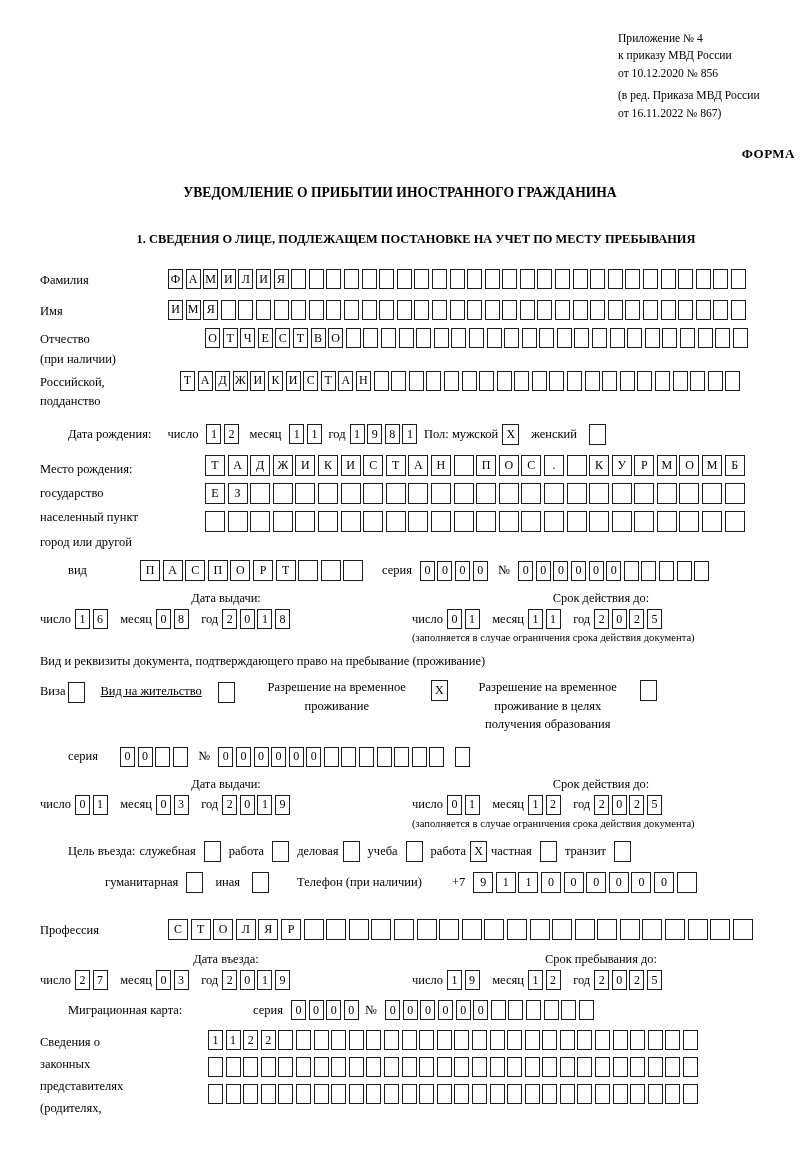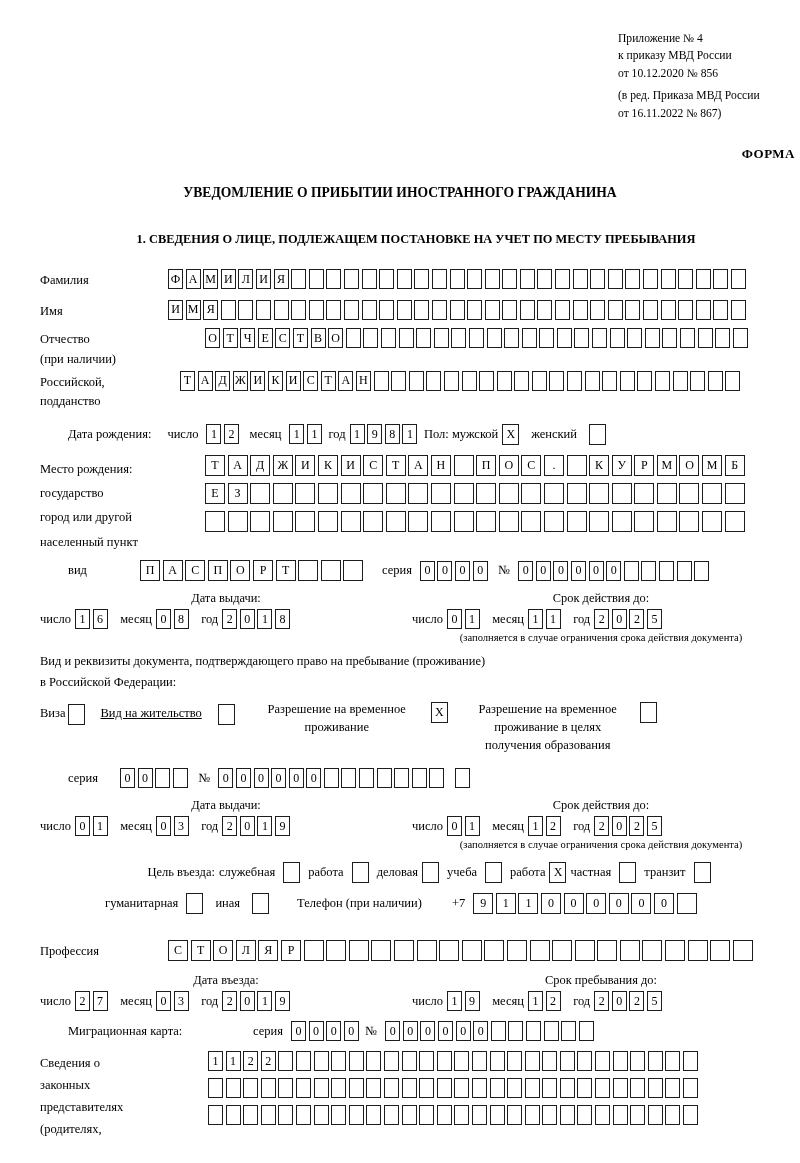--- a/index.html
+++ b/index.html
@@ -27,21 +27,21 @@
   .cb .cell{width:17px;height:21px;margin-right:0;}
   .inrow{display:flex;align-items:center;margin-left:28px;}
   .gap4{margin-left:4px;} .gap8{margin-left:8px;} .gap12{margin-left:12px;} .gap16{margin-left:16px;} .gap20{margin-left:20px;}
 
   
   .dates2{display:flex;margin-top:10px;}
   .dgroup .dhead{text-align:center;font-size:12.4px;margin-bottom:3px;}
   .dmain{display:flex;align-items:center;}
   .dmain .dlabel{margin-right:4px;}
   .dmain .cells{margin-right:10px;}
-  .dcap{font-size:10.6px;text-align:center;width:100%;margin-top:3px;}
+  .dcap{font-size:10.6px;text-align:left;width:100%;margin-top:3px;}
   .dleft{width:372px;}
   .dright{width:378px;}
 
   .center-bold{ text-align:center;font-weight:bold;font-size:12.6px;width:740px;margin-top:12px;}
   .plain{width:740px;line-height:1.7;margin-top:8px;}
 
   
   .permits{display:flex;align-items:flex-start;margin-top:6px;}
   .permits .lbl2{text-align:center;line-height:1.45;}
   .permits .cb{margin-top:2px;}
@@ -256,22 +256,22 @@
     <span class="gap12">женский</span>
     <span class="cb gap12">
         <span class="cell"></span>
       </span>
   </div>
 
   <div class="frow" style="margin-top:10px;">
     <div class="flabel" style="width:165px;line-height:1.95;">
       <div>Место рождения:</div>
       <div>государство</div>
+      <div>населенный пункт</div>
       <div>город или другой</div>
-      <div>населенный пункт</div>
     </div>
     <div>
       <div class="cells wide" style="margin-bottom:7px;">
           <span class="cell">Т</span>
           <span class="cell">А</span>
           <span class="cell">Д</span>
           <span class="cell">Ж</span>
           <span class="cell">И</span>
           <span class="cell">К</span>
           <span class="cell">И</span>
@@ -429,21 +429,20 @@
             <span class="cell">2</span>
             <span class="cell">5</span>
           </span>
       </div>
       <div class="dcap">(заполняется в случае ограничения срока действия документа)</div>
     </div>
   </div>
 
   <div class="plain">
     <div>Вид и реквизиты документа, подтверждающего право на пребывание (проживание)</div>
-    <div>в Российской Федерации:</div>
   </div>
 
   <div class="permits">
     <span style="padding-top:6px;">Виза</span>
     <span class="cb" style="margin-left:2px;margin-top:4px;">
         <span class="cell"></span>
       </span>
     <span class="gap16" style="padding-top:6px;text-decoration:underline;">Вид на жительство</span>
     <span class="cb gap16" style="margin-top:4px;">
         <span class="cell"></span>
@@ -535,21 +534,21 @@
             <span class="cell">2</span>
             <span class="cell">0</span>
             <span class="cell">2</span>
             <span class="cell">5</span>
           </span>
       </div>
       <div class="dcap">(заполняется в случае ограничения срока действия документа)</div>
     </div>
   </div>
 
-  <div class="frow inrow" style="margin-top:12px;align-items:center;justify-content:center;">
+  <div class="frow inrow" style="margin-top:12px;align-items:center;">
     <span>Цель въезда:</span>
     <span class="gap4">служебная</span>
     <span class="cb gap8">
         <span class="cell"></span>
       </span>
     <span class="gap8">работа</span>
     <span class="cb gap8">
         <span class="cell"></span>
       </span>
     <span class="gap8">деловая</span>

